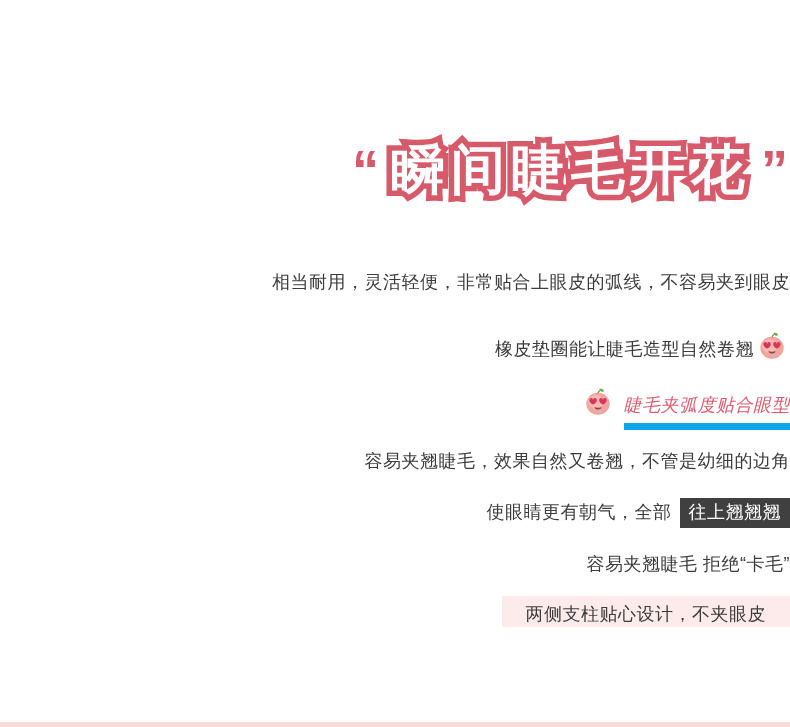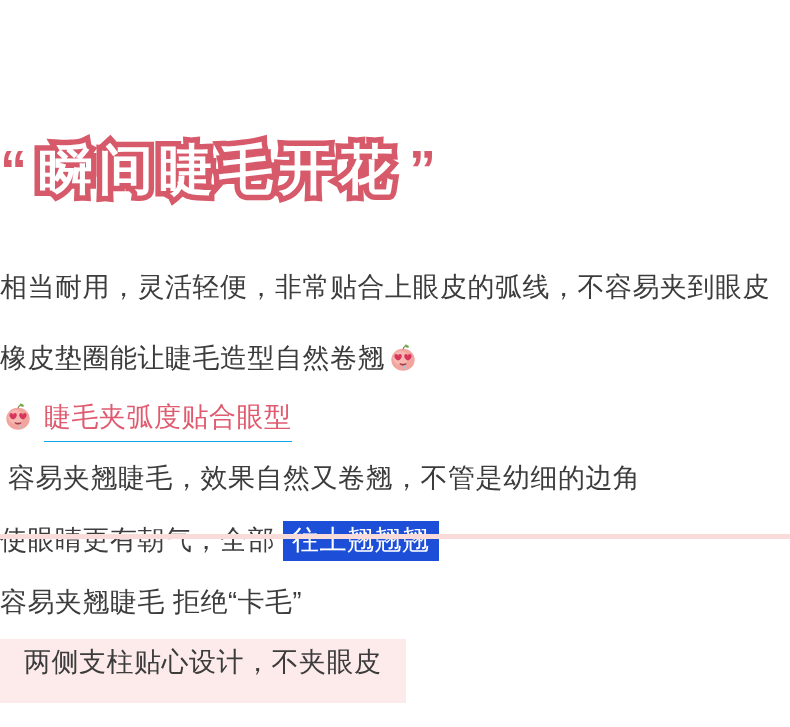--- a/index.html
+++ b/index.html
@@ -4,22 +4,22 @@
 <style>
   html, body { margin: 0; padding: 0; }
   body {
     width: 790px; height: 727px;
     background: #ffffff;
     font-family: "Liberation Sans", sans-serif;
     overflow: hidden;
   }
   .page {
     position: relative;
-    width: 790px; height: 539px;
-    text-align: left;
+    width: 790px; height: 727px;
+    text-align: right;
     background: #ffffff;
   }
   
   .title {
     padding-top: 138px;
     font-size: 54px;
     font-weight: 900;
     line-height: 1.15;
     letter-spacing: 2px;
     white-space: nowrap;
@@ -36,53 +36,54 @@
     letter-spacing: 6px;
     padding: 0 10px;
   }
   .title .quote {
     color: #d75a6b;
     -webkit-text-stroke: 0;
     font-weight: 900;
   }
   
   .line {
-    font-size: 27px;
+    font-size: 18px;
     line-height: 1.18;
     color: #3c3c3c;
     letter-spacing: 0.5px;
     white-space: nowrap;
   }
   .l1 { margin-top: 72px; }
   .l2 { margin-top: 39px; }
   .sub { margin-top: 27px; }
   .l3 { margin-top: 21px; padding-left: 8px; }
   .l4 { margin-top: 26px; }
   .l5 { margin-top: 26px; }
   .l6 { margin-top: 20px; }
 
   .subtitle-text {
     display: inline-block;
     color: #df5b6f;
-    border-bottom: 1px solid #0ea5e9;
+    border-bottom: 7px solid #0ea5e9;
     padding-bottom: 7px;
     margin-left: 8px;
+    font-style: italic;
   }
   .highlight {
     display: inline-block;
-    background: #1d4ed8;
+    background: #404040;
     color: #ffffff;
     padding: 4px 9px 5px 9px;
     margin-left: 8px;
   }
   .pinkbox {
     display: inline-block;
     background: #fcebea;
     color: #3c3c3c;
-    padding: 8px 24px 24px 24px;
+    padding: 8px 24px 2px 24px;
   }
   .emoji-svg {
     width: 28px; height: 28px;
     vertical-align: -5px;
     margin: 0 4px;
     display: inline-block;
   }
   .bottom-strip {
     position: absolute;
     left: 0; bottom: 0;

